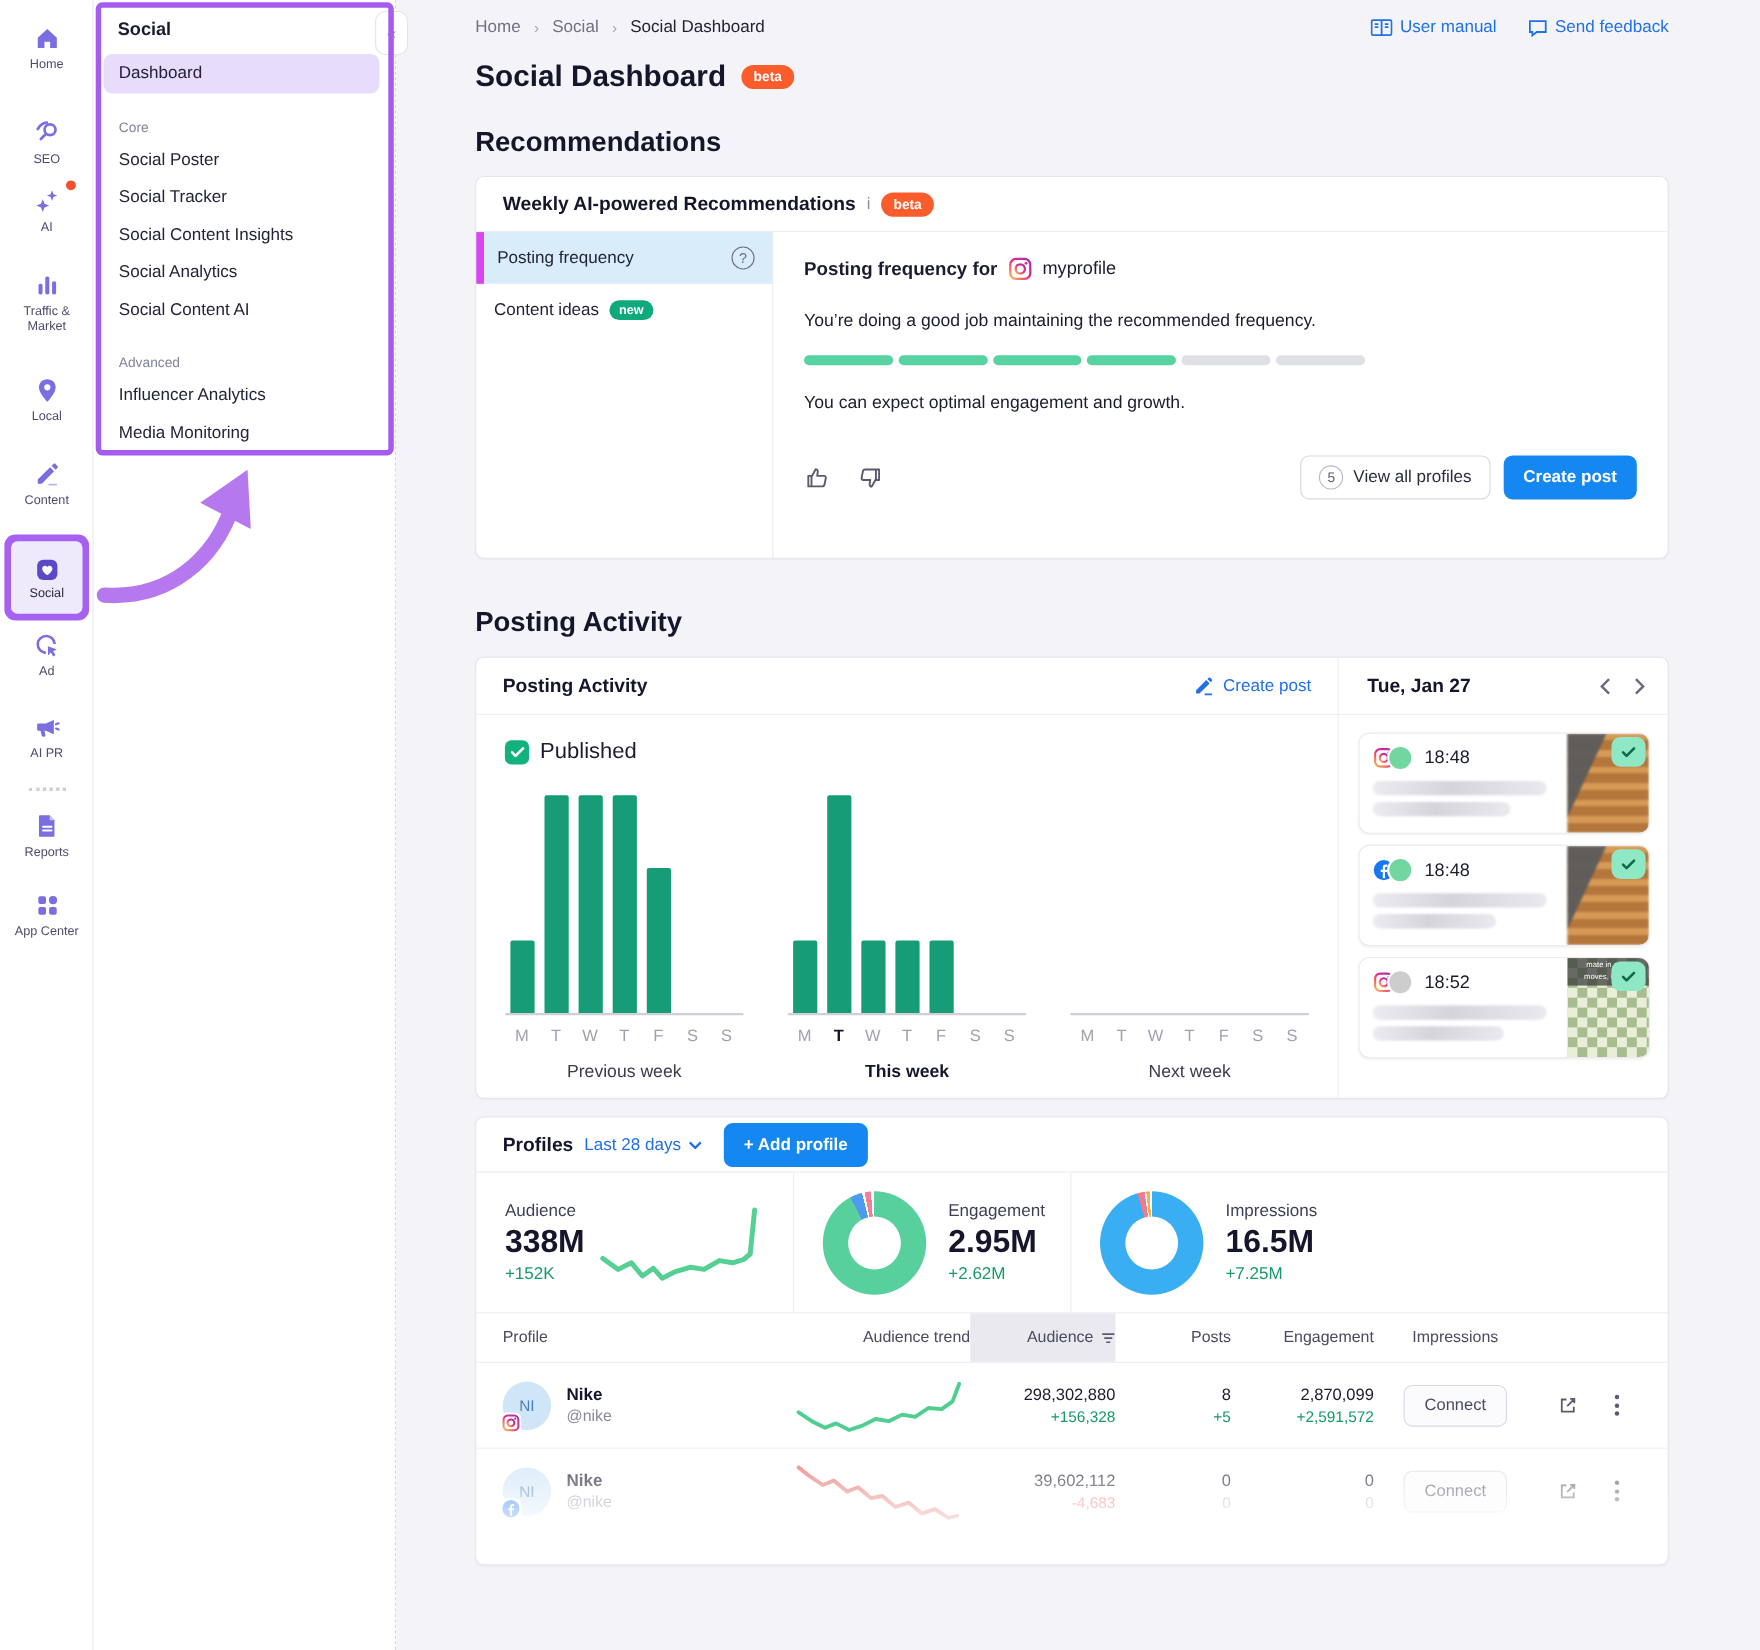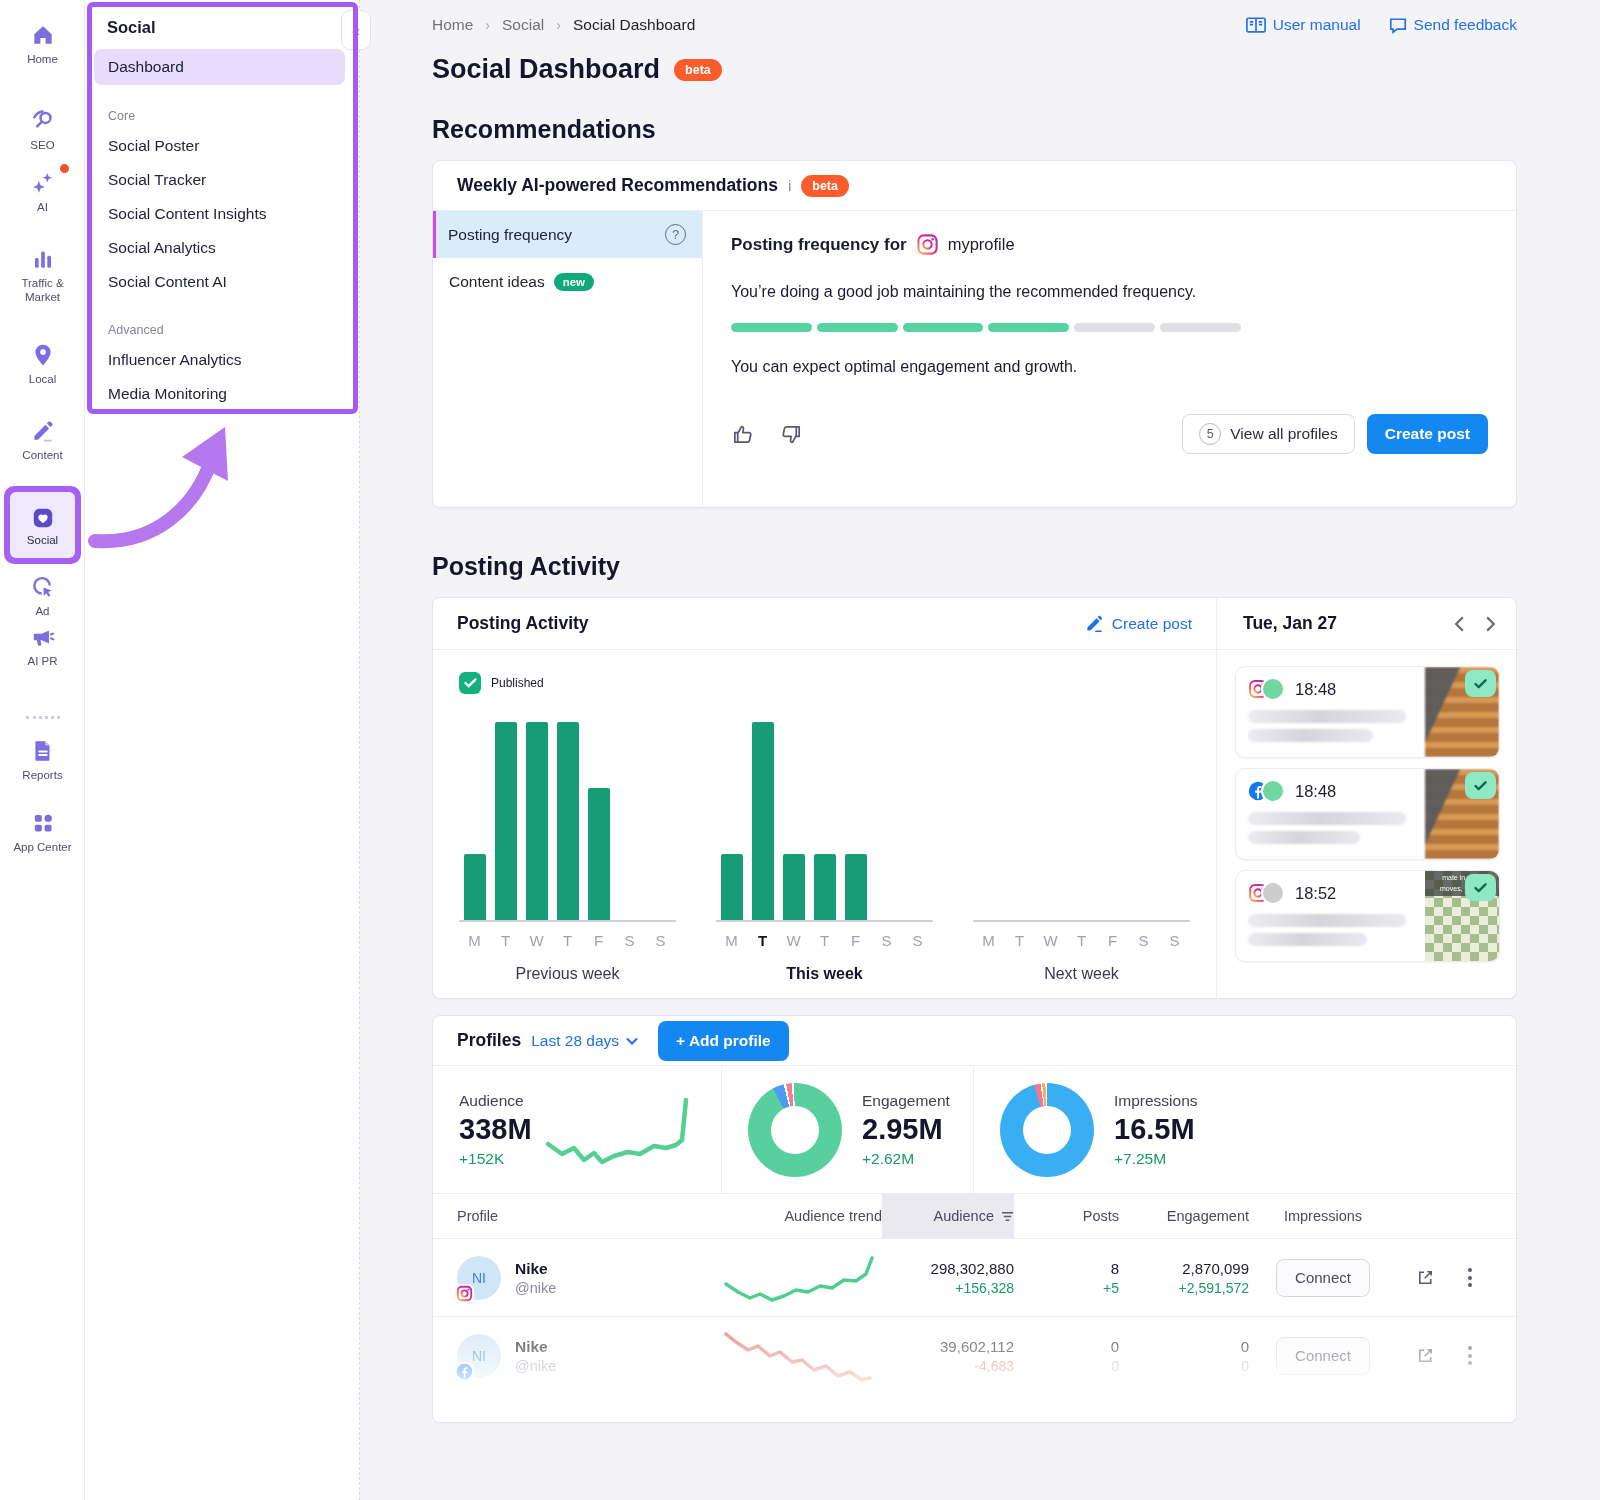--- a/index.html
+++ b/index.html
@@ -62,21 +62,21 @@
   .card-head { height:50px; display:flex; align-items:center; gap:10px; padding:0 24px;
     border-bottom:1px solid #ececf2; }
   .card-title { font-size:17.5px; font-weight:bold; color:#15152c; }
   .info-i { color:#8a8a9e; font-size:15px; }
 
   
   .reco-body { display:flex; min-height:296px; }
   .reco-tabs { width:270px; border-right:1px solid #ececf2; }
   .tab { height:47px; display:flex; align-items:center; padding:0 16px; gap:9px;
     font-size:15.5px; color:#23233a; cursor:pointer; }
-  .tab.selected { background:#d8ecfa; border-left:3px solid #d946ef; padding-left:12px;
+  .tab.selected { background:#d8ecfa; border-left:7px solid #d946ef; padding-left:12px;
     justify-content:space-between; }
   .q-circle { width:21px; height:21px; border:1.6px solid #6a6a7e; border-radius:50%;
     font-size:13px; color:#6a6a7e; display:flex; align-items:center; justify-content:center; }
   .badge-new { background:#0fa97c; color:#fff; font-size:11.5px; font-weight:bold;
     padding:3px 9px; border-radius:10px; }
   .reco-content { flex:1; padding:22px 28px 20px; }
   .reco-heading { display:flex; align-items:center; gap:9px; font-size:17px; }
   .reco-heading b { font-size:17px; }
   .reco-profile { font-size:16.5px; }
   .reco-p { margin-top:27px; font-size:16px; color:#1c1c30; }
@@ -95,21 +95,21 @@
   .btn-primary { height:40px; background:#1488f0; color:#fff; border:none; border-radius:8px;
     padding:0 18px; font-size:15.5px; font-weight:bold; display:flex; align-items:center; cursor:pointer; }
 
   
   .pa-card { display:flex; height:402px; }
   .pa-left { flex:1; display:flex; flex-direction:column; }
   .pa-left-head { height:52px; border-bottom:1px solid #ececf2; display:flex;
     justify-content:space-between; align-items:center; padding:0 24px; }
   .link-blue { color:#2170e8; font-size:15.5px; display:flex; gap:8px; align-items:center; cursor:pointer; }
   .pa-left-body { padding:22px 26px 0; }
-  .chk-row { display:flex; align-items:center; gap:10px; font-size:12px; cursor:pointer; }
+  .chk-row { display:flex; align-items:center; gap:10px; font-size:20px; cursor:pointer; }
   .chk { width:22px; height:22px; background:#12b17e; border-radius:6px;
     display:flex; align-items:center; justify-content:center; }
   .chart { display:flex; gap:40px; margin-top:28px; }
   .chart-group { width:217px; }
   .bars { display:flex; align-items:flex-end; height:198px; }
   .bar-slot { width:31px; display:flex; justify-content:center; }
   .bar { width:22px; background:#169d77; border-radius:2px 2px 0 0; }
   .baseline { height:2px; background:#cfcfd9; border-radius:1px; }
   .days { display:flex; margin-top:10px; }
   .days span { width:31px; text-align:center; font-size:15px; color:#a0a0b0; }
@@ -291,21 +291,21 @@
 
   <div class="rail-item" style="top:574px">
     <div class="ric">
         <svg width="26" height="26" viewBox="0 0 24 24" fill="none" stroke="#7a6ee0" stroke-width="2.2">
           <path d="M18.2 10.6A7.1 7.1 0 1 0 10.8 18"></path>
           <path d="M12.5 12.5l7.5 2.7-3.1 1.5 2 3.1-1.9 1.2-2-3.2-2.4 2.4z" fill="#7a6ee0" stroke="none"></path>
         </svg>
       </div>
     <div class="lbl">Ad</div>
   </div>
-  <div class="rail-item" style="top:624px">
+  <div class="rail-item" style="top:648px">
     <div class="ric">
         <svg width="26" height="26" viewBox="0 0 24 24" fill="#7a6ee0">
           <path d="M3.5 10v4c0 .6.4 1 1 1h1.8l1 4.1c.1.5.6.9 1.1.9h1c.7 0 1.1-.6 1-1.2L9.6 15h1.2l6.7 2.9V6.1L10.8 9H4.5c-.6 0-1 .4-1 1z"></path>
           <path d="M19.3 9.7l2.2-.9M19.3 13.2l2.2.9" stroke="#7a6ee0" stroke-width="1.8" stroke-linecap="round"></path>
         </svg>
       </div>
     <div class="lbl">AI PR</div>
   </div>
   <div class="rail-divider"></div>
   <div class="rail-item" style="top:738px">

